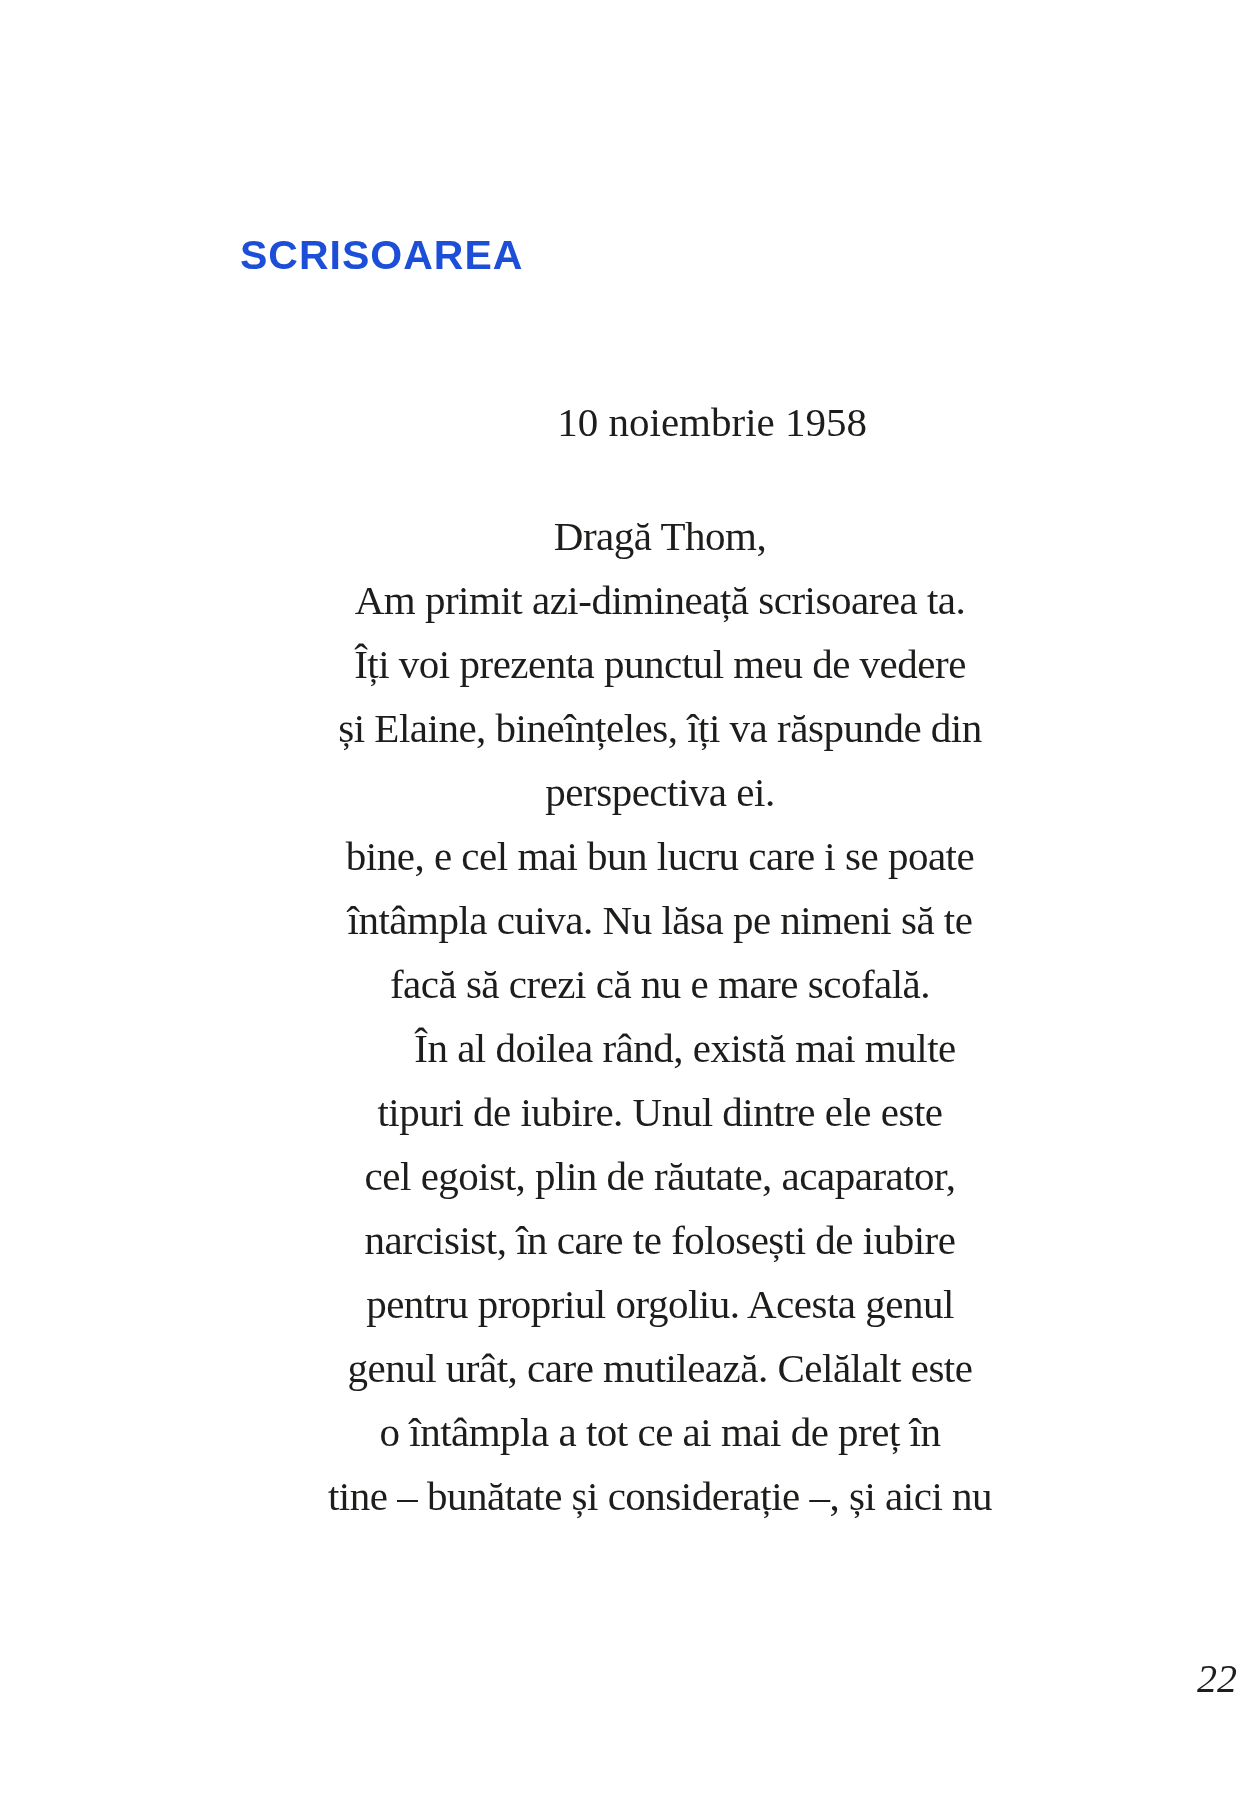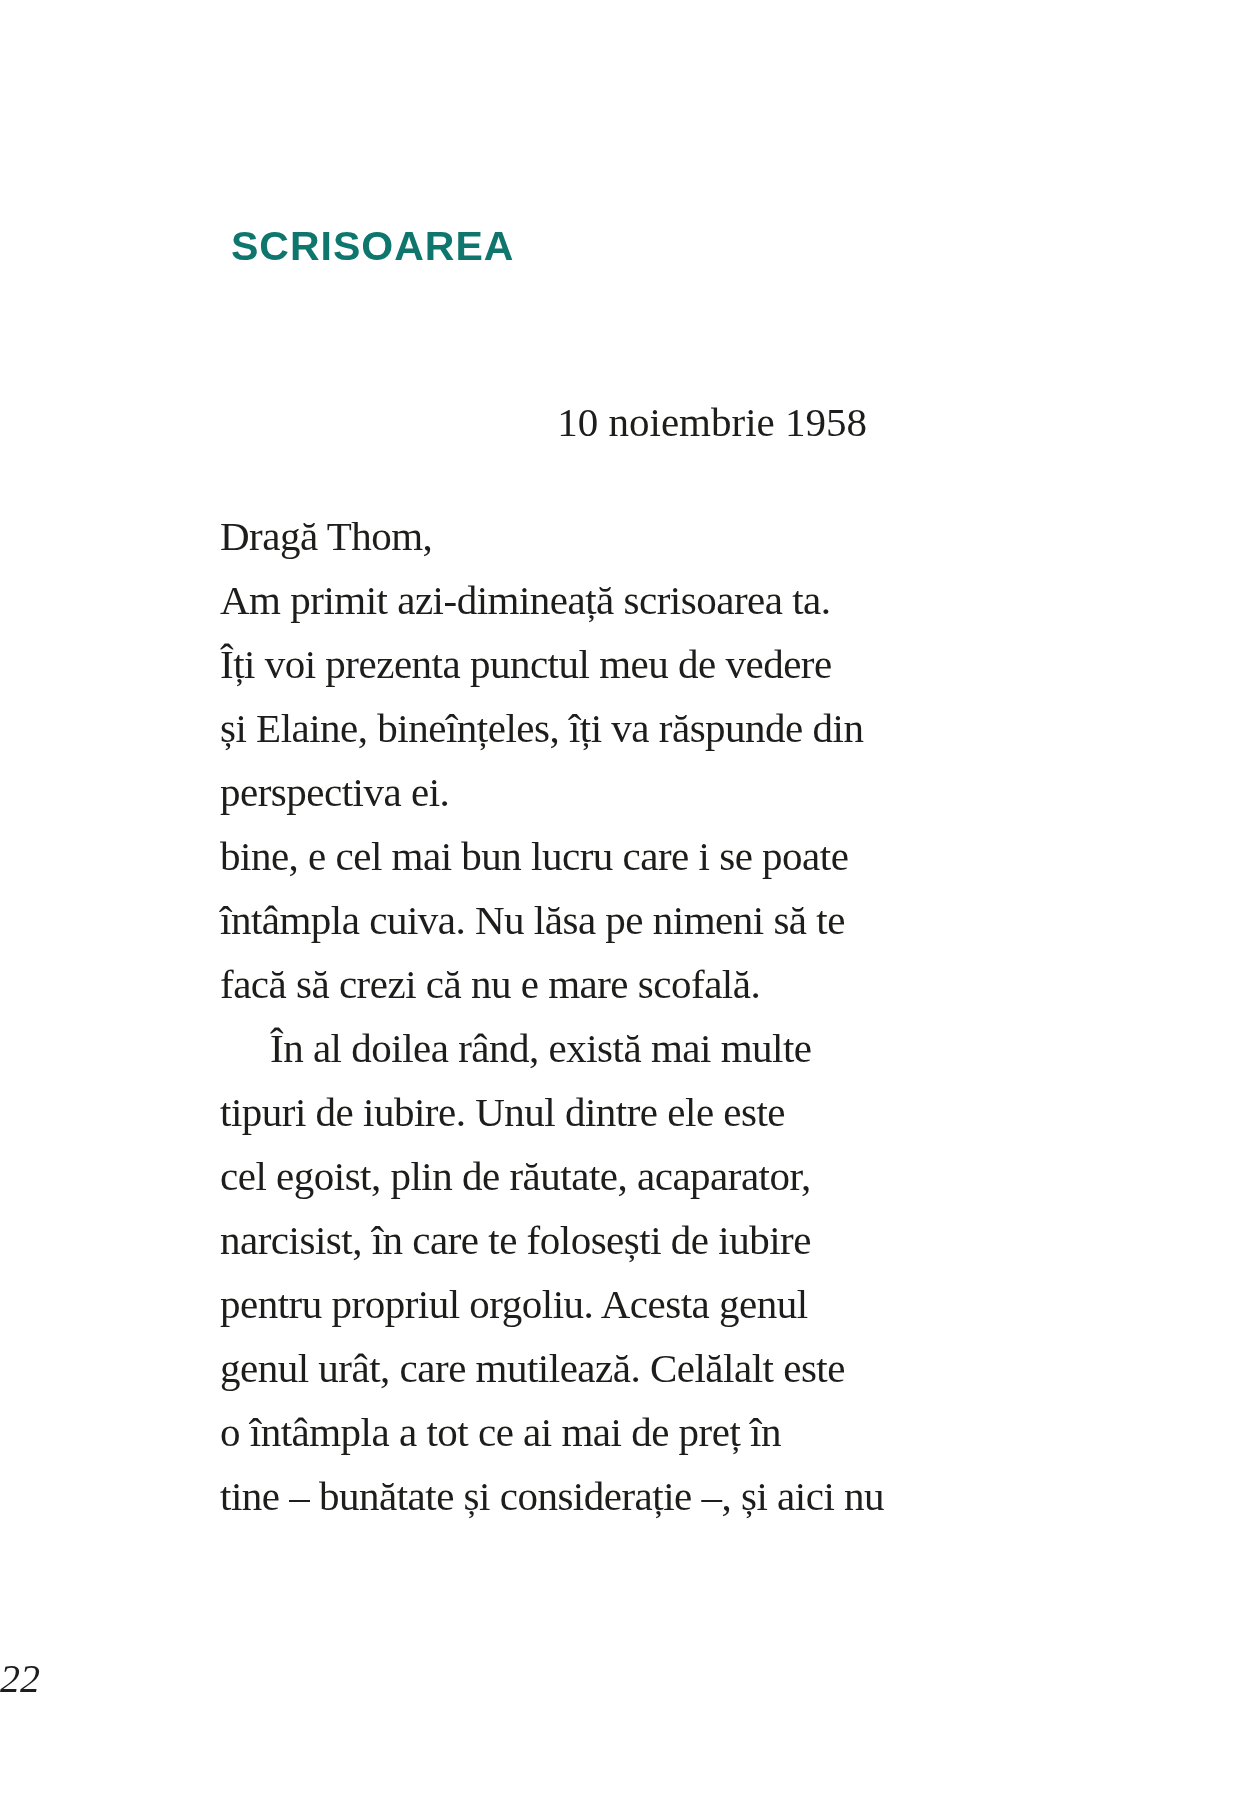--- a/index.html
+++ b/index.html
@@ -14,57 +14,58 @@
     margin: 0 auto;
     background: #ffffff;
     overflow: hidden;
     font-family: "Liberation Serif", serif;
     color: #1d1d1b;
   }
   .heading {
     position: absolute;
     left: 224px;
     top: 219px;
-    margin: 7px;
+    margin: 16px;
     font-family: "Liberation Sans", sans-serif;
     font-weight: 700;
     font-size: 41px;
     line-height: 1;
     letter-spacing: 1px;
-    color: #0f766e;
+    color: #1d4ed8;
   }
   .letter-date {
     position: absolute;
     top: 390px;
     right: 370px;
     font-size: 41px;
     line-height: 64px;
     white-space: nowrap;
   }
   .letter-body {
     position: absolute;
     left: 220px;
     top: 504px;
     width: 880px;
     font-size: 41px;
     line-height: 64px;
     letter-spacing: -0.5px;
+    text-align: center;
   }
   .line {
     white-space: nowrap;
   }
   .line.indent {
     padding-left: 50px;
   }
   .page-number {
     position: absolute;
     top: 1647px;
     left: 0;
     width: 100%;
-    text-align: left;
+    text-align: right;
     font-style: italic;
     font-size: 40px;
     line-height: 64px;
   }
 </style>
 </head>
 <body>
 
 <div class="page">
 

